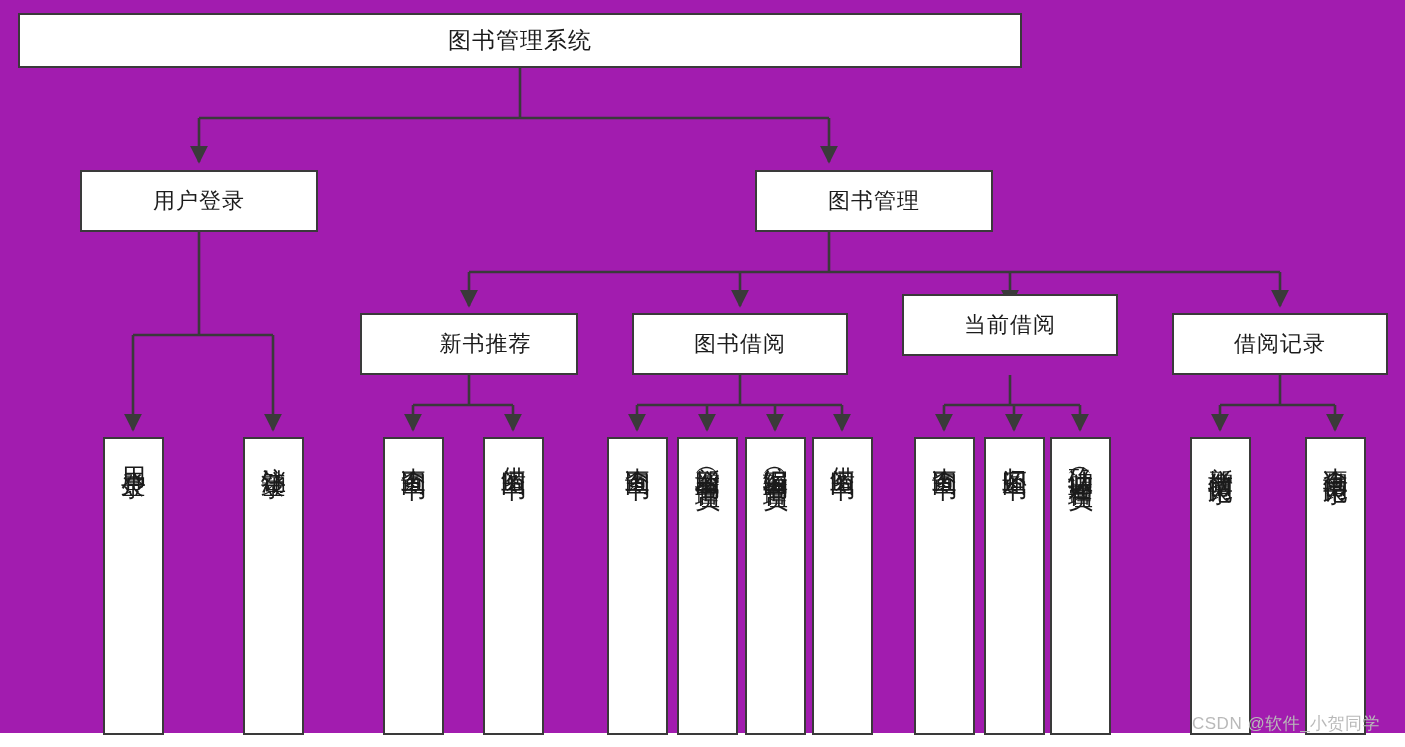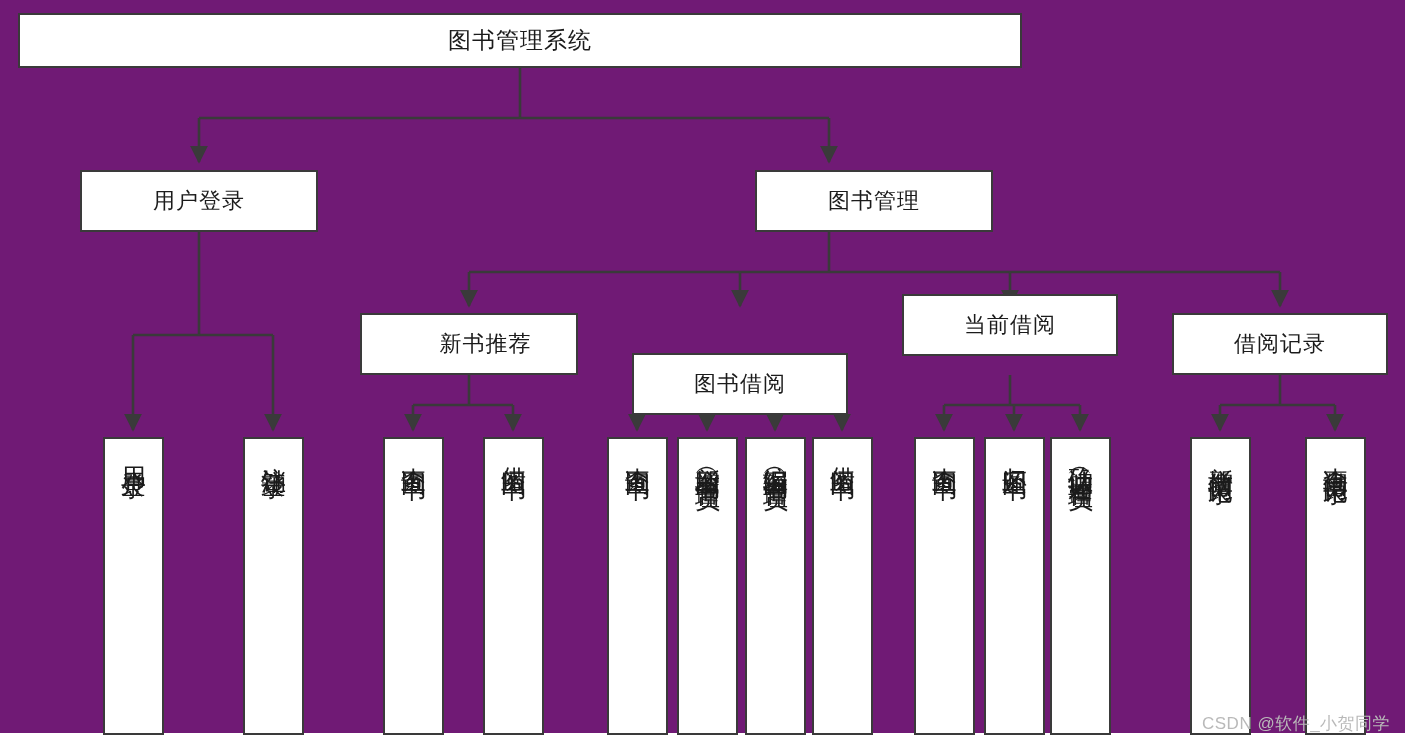--- a/index.html
+++ b/index.html
@@ -1,34 +1,34 @@
 <!DOCTYPE html>
 <html><head>
 <meta charset="utf-8">
 <style>
   html,body{margin:0;padding:0;background:#ffffff;}
   body{width:1405px;height:747px;overflow:hidden;
        font-family:"Liberation Sans","DejaVu Sans",sans-serif;}
-  #diagram-root{position:relative;width:1405px;height:733px;background:#701a75;}
+  #diagram-root{position:relative;width:1405px;height:733px;background:#a21caf;}
   svg.edges{position:absolute;left:0;top:0;width:1405px;height:747px;}
 
   .node{position:absolute;box-sizing:border-box;background:#ffffff;
         border:2.5px solid #3a3a3a;display:flex;align-items:center;
         justify-content:center;color:#1b1b1b;}
   .node .label{display:block;text-align:center;line-height:1.12;}
 
   .node.horiz .label{font-size:22px;letter-spacing:1px;}
   .node.root .label{font-size:23px;letter-spacing:1px;}
 
   .node.vert{align-items:flex-start;padding-top:8px;}
   .node.vert .label{writing-mode:vertical-rl;text-orientation:upright;
         font-size:25px;letter-spacing:3px;line-height:1;white-space:nowrap;}
 
   .watermark{position:absolute;left:1192px;top:712px;font-size:17px;
-        color:#b9b9b9;letter-spacing:.5px;white-space:nowrap;margin-left:10px;}
+        color:#b9b9b9;letter-spacing:.5px;white-space:nowrap;}
 </style>
 </head>
 <body>
 
 <div id="diagram-root">
 
   <svg class="edges" viewBox="0 0 1405 747" xmlns="http://www.w3.org/2000/svg">
     <defs>
       <marker id="arw" viewBox="0 0 10 10" refX="9" refY="5" markerWidth="7" markerHeight="7" orient="auto-start-reverse">
         <path d="M 0 0 L 10 5 L 0 10 z" fill="#3a3a3a"></path>
@@ -85,21 +85,21 @@
   <div class="node horiz" style="left:80px;top:170px;width:238px;height:62px;">
     <span class="label">用户登录</span>
   </div>
   <div class="node horiz" style="left:710px;top:170px;width:238px;height:62px;margin-left:45px;">
     <span class="label">图书管理</span>
   </div>
 
   <div class="node horiz" style="left:360px;top:313px;width:218px;height:62px;padding-left:33px;">
     <span class="label">新书推荐</span>
   </div>
-  <div class="node horiz" style="left:632px;top:313px;width:216px;height:62px;margin-top:40px;">
+  <div class="node horiz" style="left:632px;top:313px;width:216px;height:62px;">
     <span class="label">图书借阅</span>
   </div>
   <div class="node horiz" style="left:902px;top:294px;width:216px;height:62px;">
     <span class="label">当前借阅</span>
   </div>
   <div class="node horiz" style="left:1172px;top:313px;width:216px;height:62px;">
     <span class="label">借阅记录</span>
   </div>
 
   <div class="node vert" style="left:103px;top:437px;width:61px;height:298px;">

